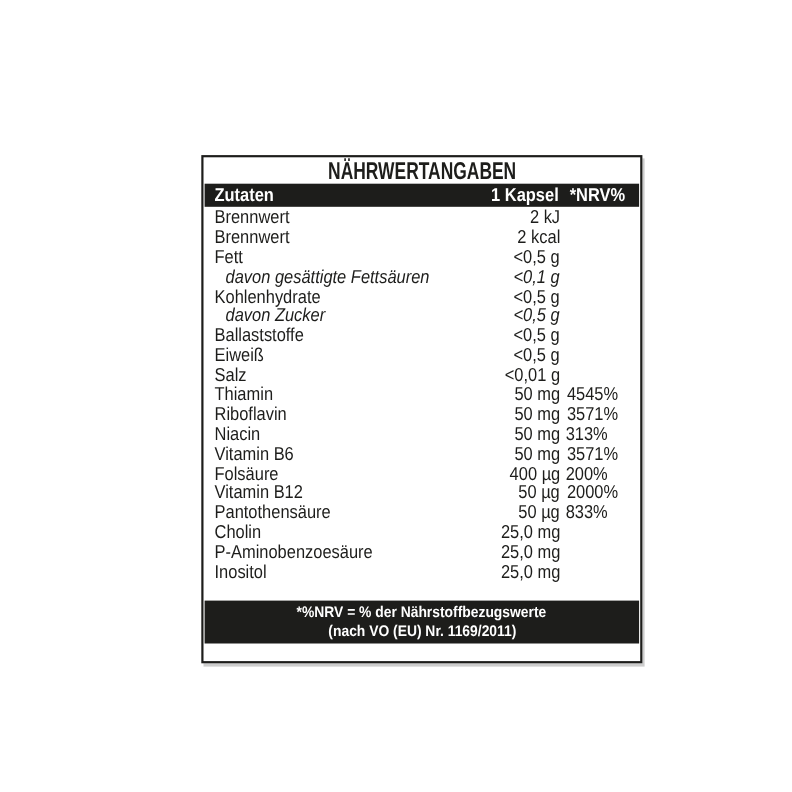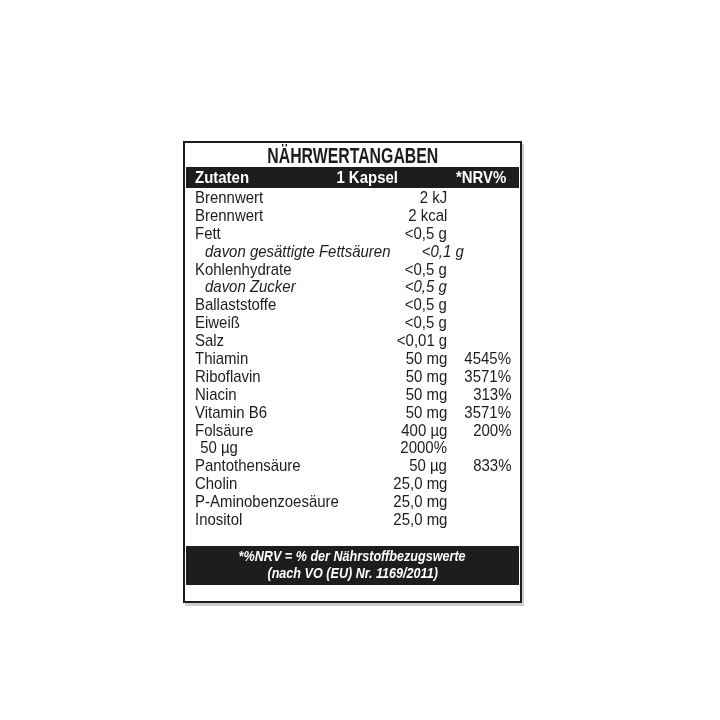--- a/index.html
+++ b/index.html
@@ -15,21 +15,21 @@
   }
   .page{
     position:relative;
     width:720px;height:720px;
     background:var(--paper);
     overflow:hidden;
   }
   .panel{
     position:absolute;
     left:183px;top:141px;
-    width:339px;
+    width:401px;
     background:var(--paper);
     border:2px solid var(--ink);
     box-shadow:2px 3px 0 rgba(29,29,27,0.22);
   }
   
   .cond{display:inline-block;white-space:nowrap;}
   .cond-l{transform:scaleX(0.88);transform-origin:0 50%;}
   .cond-r{transform:scaleX(0.88);transform-origin:100% 50%;}
   .cond-c{transform:scaleX(0.9);transform-origin:50% 50%;}
   .cond-title{transform:scaleX(0.72);transform-origin:50% 50%;}
@@ -38,21 +38,20 @@
     height:23px;line-height:25px;
     text-align:center;
     font-size:22px;font-weight:bold;
     letter-spacing:0;
     overflow:visible;
   }
   .bar{
     background:var(--ink);
     color:#ffffff;
     font-weight:bold;
-    gap:48px;
   }
   .header-bar{
     margin:1px 1px 0 1px;
     height:21px;
     display:grid;
     grid-template-columns:1fr max-content 64px;
     align-items:center;
     padding:0 9px 0 9px;
     font-size:17px;
   }
@@ -64,30 +63,29 @@
   }
   .row{
     display:grid;
     grid-template-columns:1fr max-content 64px;
     height:17.9px;
     line-height:17.9px;
     font-size:17px;
   }
   .row .cell{overflow:visible;white-space:nowrap;}
   .row .value{}
-  .row .nrv{text-align:right;}
+  .row .nrv{text-align:left;}
   .row.sub{font-style:italic;}
   .row.sub .label{padding-left:10px;}
   .footer-bar{
     margin:0 1px 16px 1px;
     padding:2px 0 3px 0;
     text-align:center;
     font-size:14px;
     line-height:17px;
-    font-style:italic;
   }
 </style>
 </head>
 <body>
 
 <div class="page">
   <div class="panel">
 
     <div class="title">
       <span class="cond cond-title">NÄHRWERTANGABEN</span>
@@ -170,20 +168,21 @@
           <span class="cell label"><span class="cond cond-l">Vitamin B6</span></span>
           <span class="cell value"><span class="cond cond-r">50 mg</span></span>
           <span class="cell nrv"><span class="cond cond-r">3571%</span></span>
         </div>
         <div class="row">
           <span class="cell label"><span class="cond cond-l">Folsäure</span></span>
           <span class="cell value"><span class="cond cond-r">400 µg</span></span>
           <span class="cell nrv"><span class="cond cond-r">200%</span></span>
         </div>
         <div class="row">
+          <span class="cell label"><span class="cond cond-l">Vitamin B12</span></span>
           <span class="cell value"><span class="cond cond-r">50 µg</span></span>
           <span class="cell nrv"><span class="cond cond-r">2000%</span></span>
         </div>
         <div class="row">
           <span class="cell label"><span class="cond cond-l">Pantothensäure</span></span>
           <span class="cell value"><span class="cond cond-r">50 µg</span></span>
           <span class="cell nrv"><span class="cond cond-r">833%</span></span>
         </div>
         <div class="row">
           <span class="cell label"><span class="cond cond-l">Cholin</span></span>

